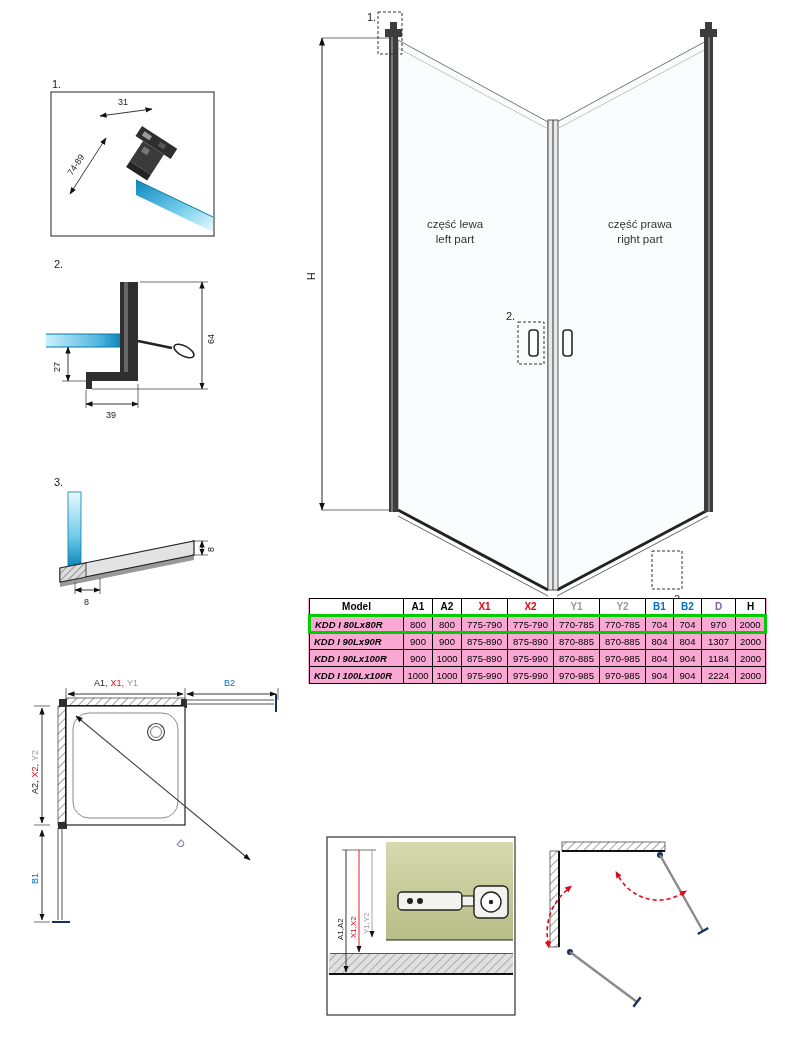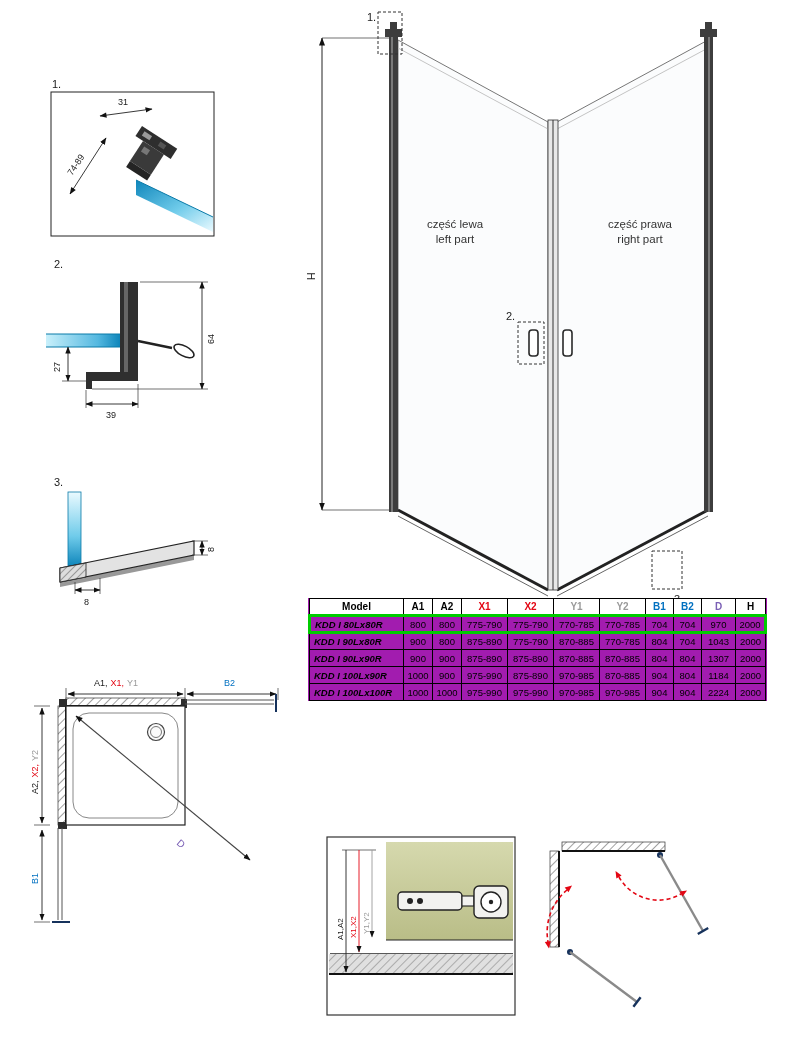--- a/index.html
+++ b/index.html
@@ -4,21 +4,21 @@
 <style>
   * { margin:0; padding:0; box-sizing:border-box; }
   html,body { background:#fff; font-family:"Liberation Sans", sans-serif; }
   .canvas { position:relative; width:791px; height:1045px; background:#fff; overflow:hidden; }
   .abs { position:absolute; }
   svg text { font-family:"Liberation Sans", sans-serif; fill:#1a1a1a; }
   .dims { font-size:9px; }
   .callout { font-size:11px; }
   .partlbl { font-size:11.5px; fill:#333; }
 
-  table.spec { border-collapse:collapse; font-size:9.5px; background:#a21caf; table-layout:fixed; }
+  table.spec { border-collapse:collapse; font-size:9.5px; background:#f9a8d4; table-layout:fixed; }
   table.spec th, table.spec td { border:1px solid #000; text-align:center; vertical-align:middle; padding:1px 1px; height:17px; white-space:nowrap; overflow:hidden; }
   table.spec th { font-weight:bold; font-size:10px; background:#fff; }
   table.spec td.model { font-weight:bold; font-style:italic; text-align:left; padding-left:4px; }
   table.spec th:nth-child(1){width:94px}
   table.spec th:nth-child(2),table.spec th:nth-child(3){width:29px}
   table.spec th:nth-child(4),table.spec th:nth-child(5),table.spec th:nth-child(6),table.spec th:nth-child(7){width:46px}
   table.spec th:nth-child(8),table.spec th:nth-child(9){width:28px}
   table.spec th:nth-child(10){width:34px}
   table.spec th:nth-child(11){width:30px}
   tr.highlight td { border-top:3px solid #00cc00; border-bottom:3px solid #00cc00;margin-left:20px; }
@@ -241,55 +241,42 @@
             <td>775-790</td>
             <td>775-790</td>
             <td>770-785</td>
             <td>770-785</td>
             <td>704</td>
             <td>704</td>
             <td>970</td>
             <td>2000</td>
           </tr>
           <tr>
-            <td class="model">KDD I 90Lx80R</td>
-            <td>900</td>
-            <td>800</td>
-            <td>875-890</td>
-            <td>775-790</td>
-            <td>870-885</td>
-            <td>770-785</td>
-            <td>804</td>
-            <td>704</td>
-            <td>1043</td>
-            <td>2000</td>
-          </tr>
-          <tr>
             <td class="model">KDD I 90Lx90R</td>
             <td>900</td>
             <td>900</td>
             <td>875-890</td>
             <td>875-890</td>
             <td>870-885</td>
             <td>870-885</td>
             <td>804</td>
             <td>804</td>
             <td>1307</td>
             <td>2000</td>
           </tr>
           <tr>
-            <td class="model">KDD I 100Lx90R</td>
+            <td class="model">KDD I 90Lx100R</td>
+            <td>900</td>
             <td>1000</td>
-            <td>900</td>
+            <td>875-890</td>
             <td>975-990</td>
-            <td>875-890</td>
+            <td>870-885</td>
             <td>970-985</td>
-            <td>870-885</td>
+            <td>804</td>
             <td>904</td>
-            <td>804</td>
             <td>1184</td>
             <td>2000</td>
           </tr>
           <tr>
             <td class="model">KDD I 100Lx100R</td>
             <td>1000</td>
             <td>1000</td>
             <td>975-990</td>
             <td>975-990</td>
             <td>970-985</td>

